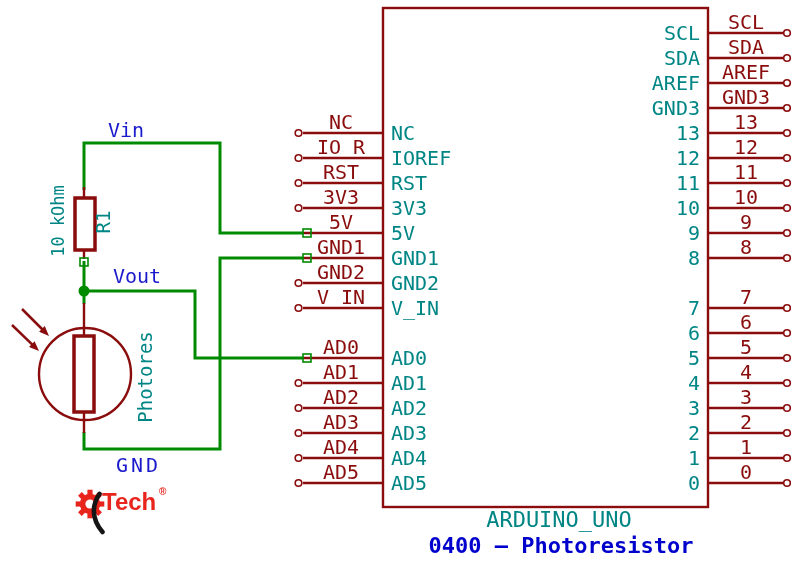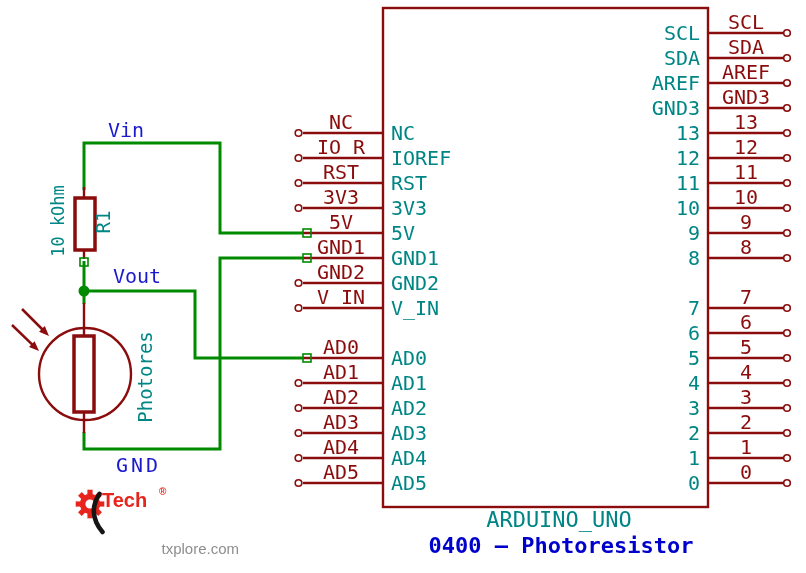--- a/index.html
+++ b/index.html
@@ -1,21 +1,21 @@
 <!DOCTYPE html>
 <html><head>
 <meta charset="utf-8">
 <style>
   html,body{margin:0;padding:0;background:#ffffff;}
   .stage{position:relative;width:806px;height:573px;background:#ffffff;overflow:hidden;}
   #schematic{position:absolute;left:0;top:0;}
   #schematic text{font-family:"DejaVu Sans Mono","Liberation Mono",monospace;}
   .logo{position:absolute;left:75px;top:486px;width:172px;height:76px;font-family:"Liberation Sans",sans-serif;}
   .logo-mark{position:absolute;left:0;top:2px;}
-  .t-tech{position:absolute;left:27px;top:4px;font-size:20px;line-height:1;font-weight:600;color:#e8251d;}
+  .t-tech{position:absolute;left:27px;top:4px;font-size:24px;line-height:1;font-weight:600;color:#e8251d;}
   .t-reg{position:absolute;left:84px;top:1px;font-size:10px;line-height:1;font-weight:700;color:#e8251d;}
   .t-expl{position:absolute;left:23px;top:25px;font-size:25px;line-height:1;font-weight:600;color:#1d1d1d;letter-spacing:-0.5px;}
   .t-url{position:absolute;left:24px;top:55px;width:140px;text-align:right;font-size:15px;line-height:1;color:#8e8e8e;}
 </style>
 </head>
 <body>
 
 <div class="stage">
   <svg id="schematic" width="806" height="573" viewBox="0 0 806 573">
       <polyline points="84,190 84,143 220,143 220,233 303,233" fill="none" stroke="#008a00" stroke-width="3"></polyline>
@@ -181,15 +181,14 @@
         <rect x="-2.6" y="-14.3" width="5.2" height="28.6" transform="rotate(45)"></rect>
         <rect x="-2.6" y="-14.3" width="5.2" height="28.6" transform="rotate(90)"></rect>
         <rect x="-2.6" y="-14.3" width="5.2" height="28.6" transform="rotate(135)"></rect>
         <circle r="10.2"></circle>
         <circle r="4.6" fill="#ffffff"></circle>
       </g>
       <path d="M 24.5 6 C 17.5 16, 15.5 30, 27.5 44" stroke="#151515" stroke-width="4.6" fill="none" stroke-linecap="round"></path>
     </svg>
     <span class="t-tech">Tech</span>
     <span class="t-reg">®</span>
-    <span class="t-url">txplore.com</span>
   </div>
 </div>
 
 </body></html>

